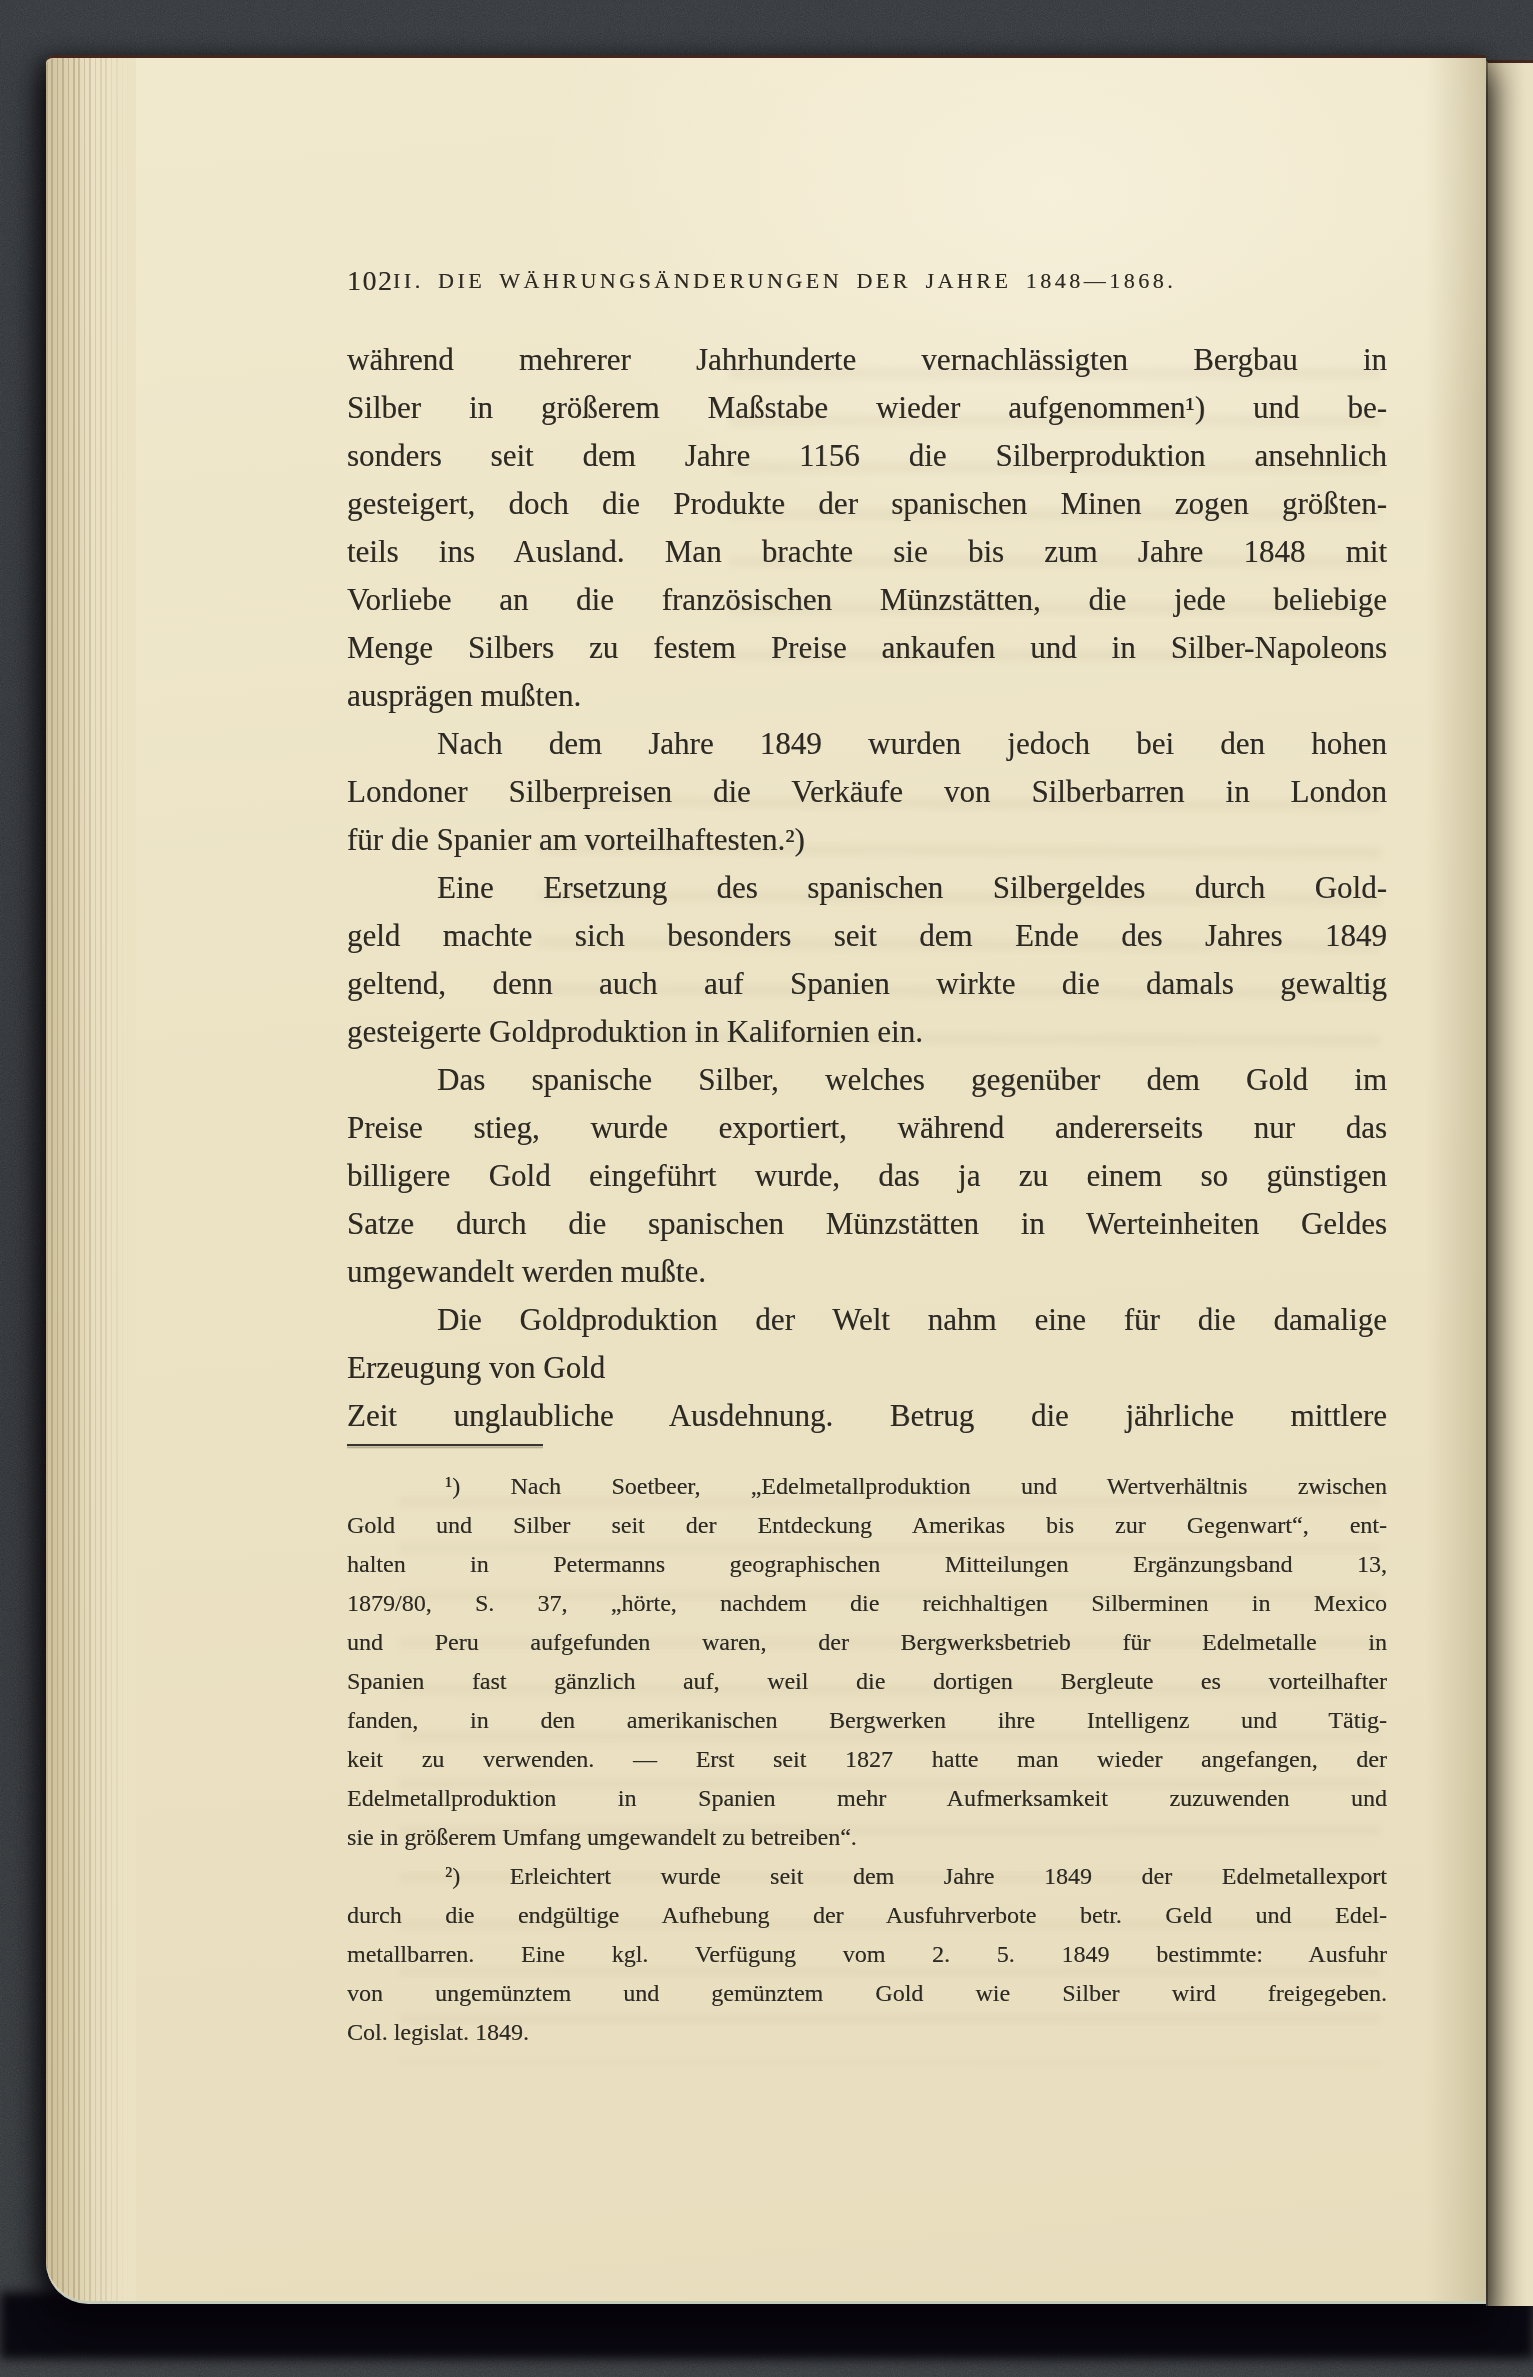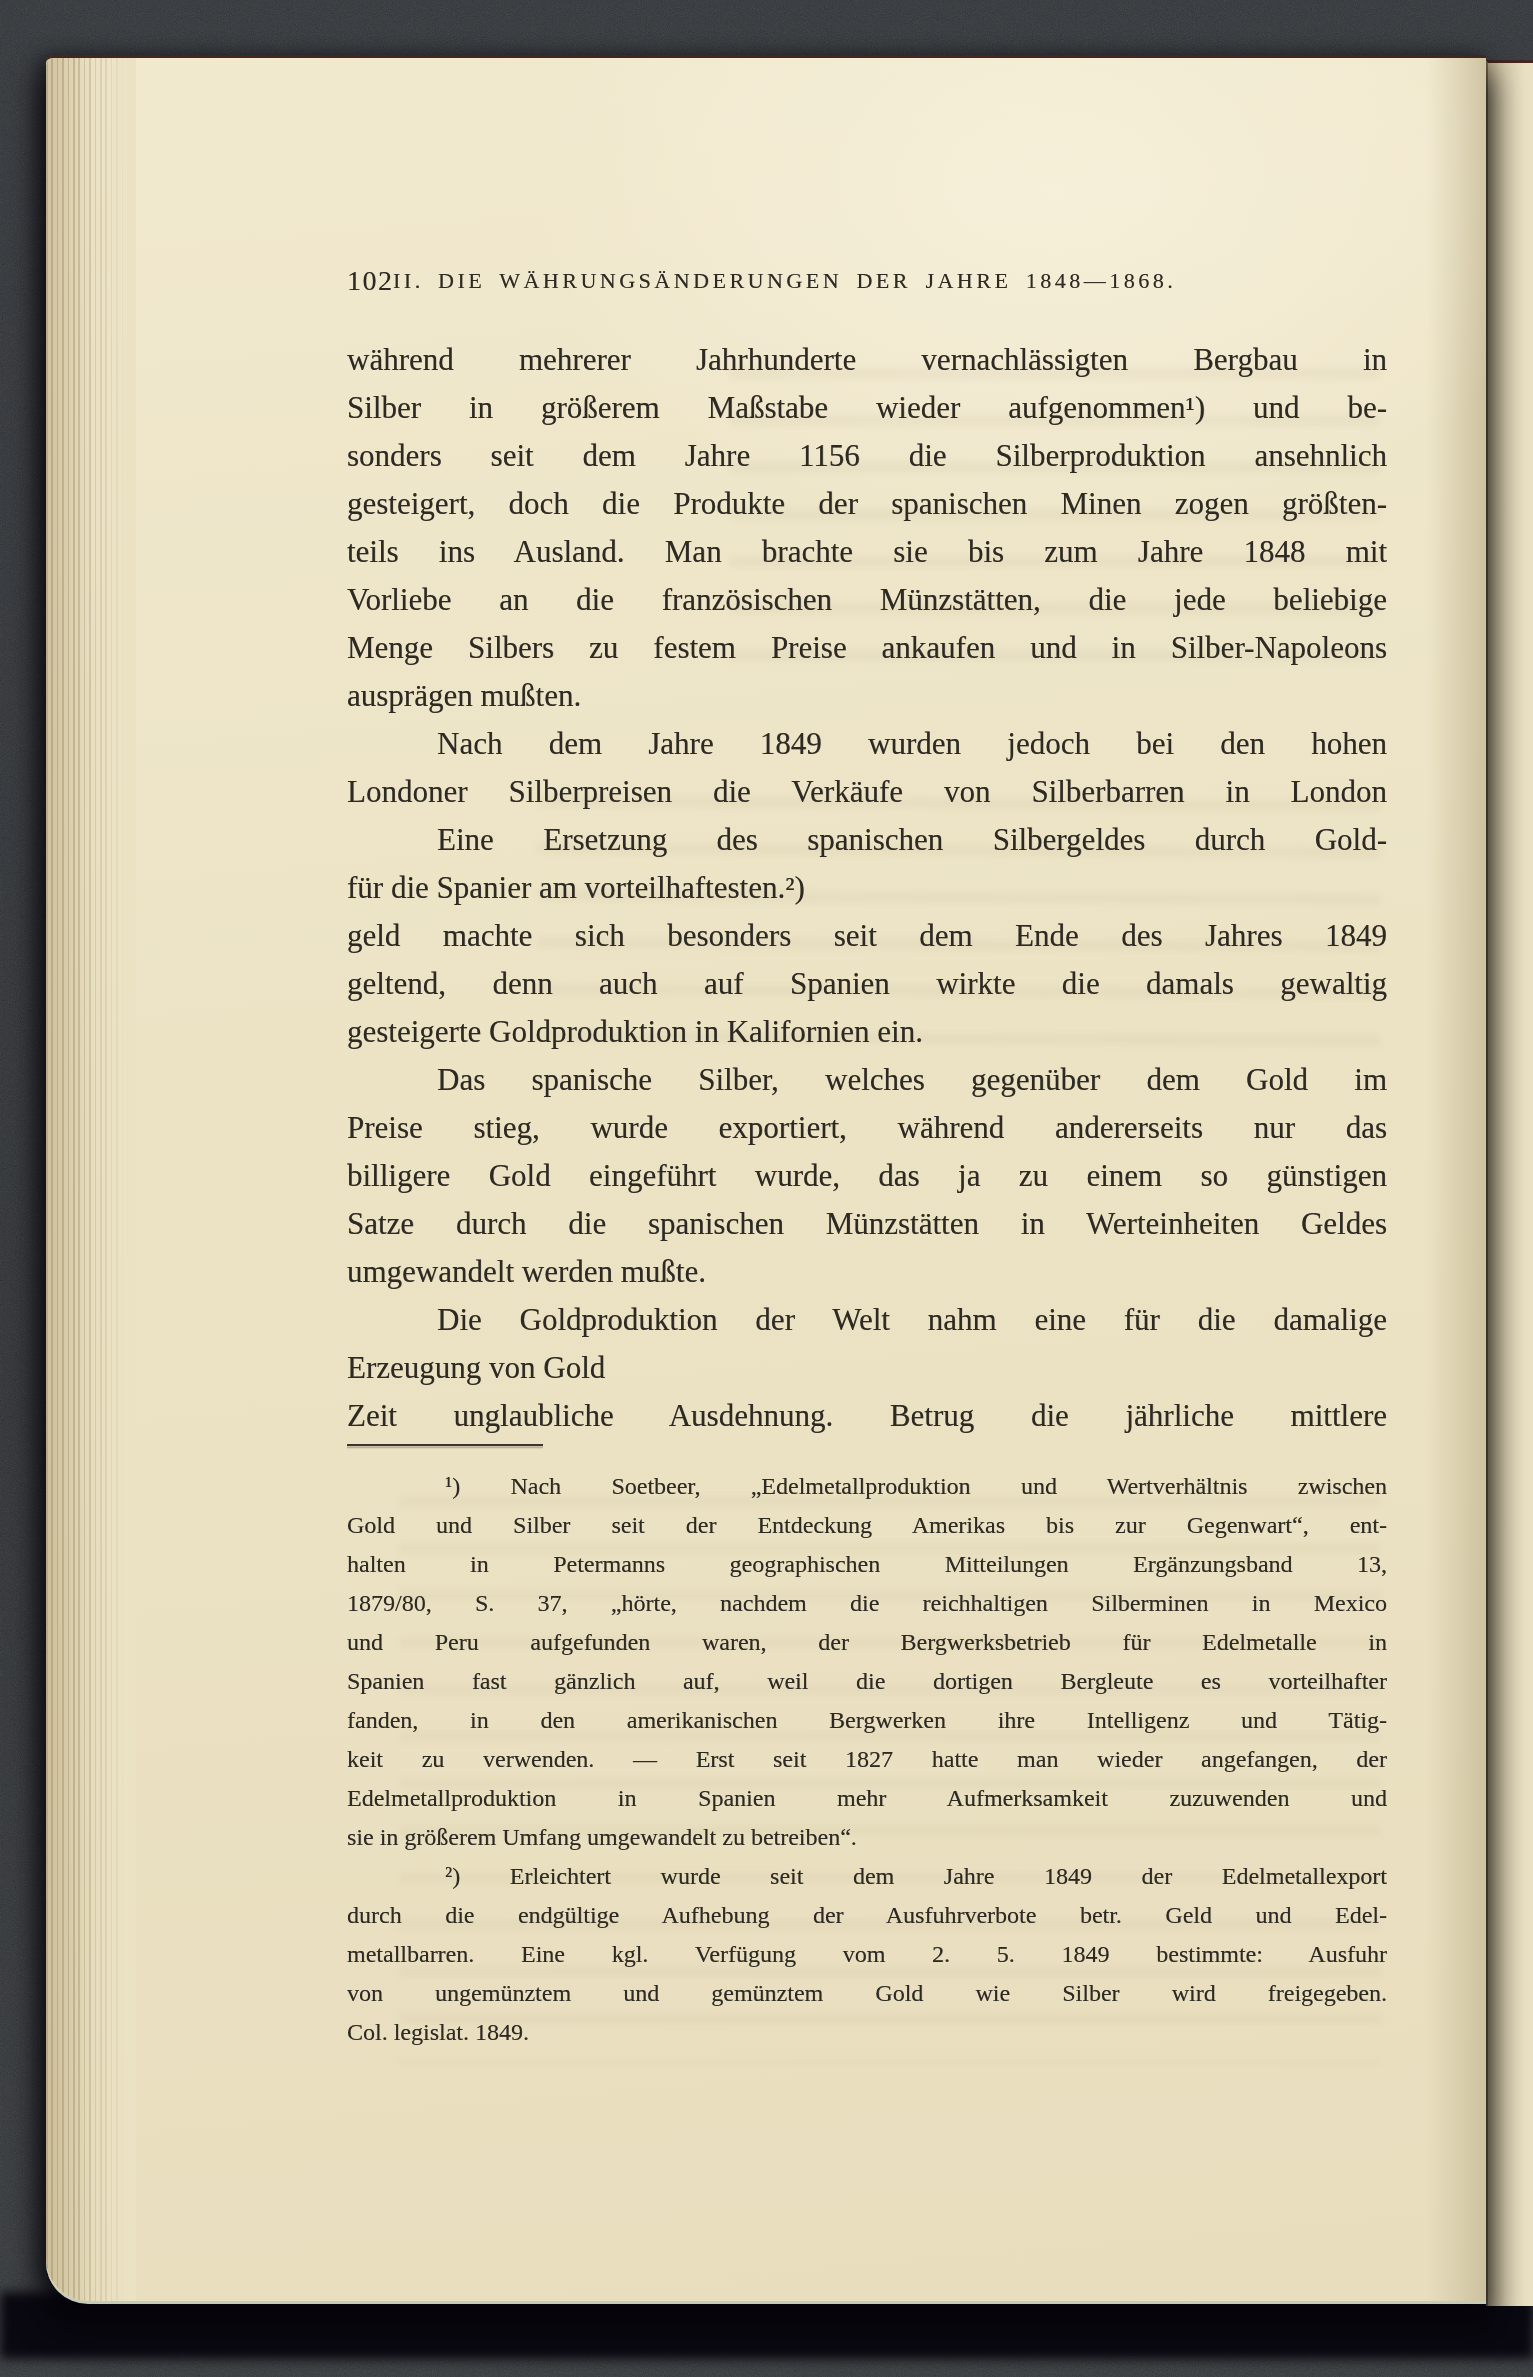--- a/index.html
+++ b/index.html
@@ -142,22 +142,22 @@
         <div class="line">während mehrerer Jahrhunderte vernachlässigten Bergbau in</div>
         <div class="line">Silber in größerem Maßstabe wieder aufgenommen¹) und be-</div>
         <div class="line">sonders seit dem Jahre 1156 die Silberproduktion ansehnlich</div>
         <div class="line">gesteigert, doch die Produkte der spanischen Minen zogen größten-</div>
         <div class="line">teils ins Ausland. Man brachte sie bis zum Jahre 1848 mit</div>
         <div class="line">Vorliebe an die französischen Münzstätten, die jede beliebige</div>
         <div class="line">Menge Silbers zu festem Preise ankaufen und in Silber-Napoleons</div>
         <div class="line end">ausprägen mußten.</div>
         <div class="line indent">Nach dem Jahre 1849 wurden jedoch bei den hohen</div>
         <div class="line">Londoner Silberpreisen die Verkäufe von Silberbarren in London</div>
+        <div class="line end">für die Spanier am vorteilhaftesten.²)</div>
         <div class="line indent">Eine Ersetzung des spanischen Silbergeldes durch Gold-</div>
-        <div class="line end">für die Spanier am vorteilhaftesten.²)</div>
         <div class="line">geld machte sich besonders seit dem Ende des Jahres 1849</div>
         <div class="line">geltend, denn auch auf Spanien wirkte die damals gewaltig</div>
         <div class="line end">gesteigerte Goldproduktion in Kalifornien ein.</div>
         <div class="line indent">Das spanische Silber, welches gegenüber dem Gold im</div>
         <div class="line">Preise stieg, wurde exportiert, während andererseits nur das</div>
         <div class="line">billigere Gold eingeführt wurde, das ja zu einem so günstigen</div>
         <div class="line">Satze durch die spanischen Münzstätten in Werteinheiten Geldes</div>
         <div class="line end">umgewandelt werden mußte.</div>
         <div class="line indent">Die Goldproduktion der Welt nahm eine für die damalige</div>
         <div class="line end">Erzeugung von Gold</div>

